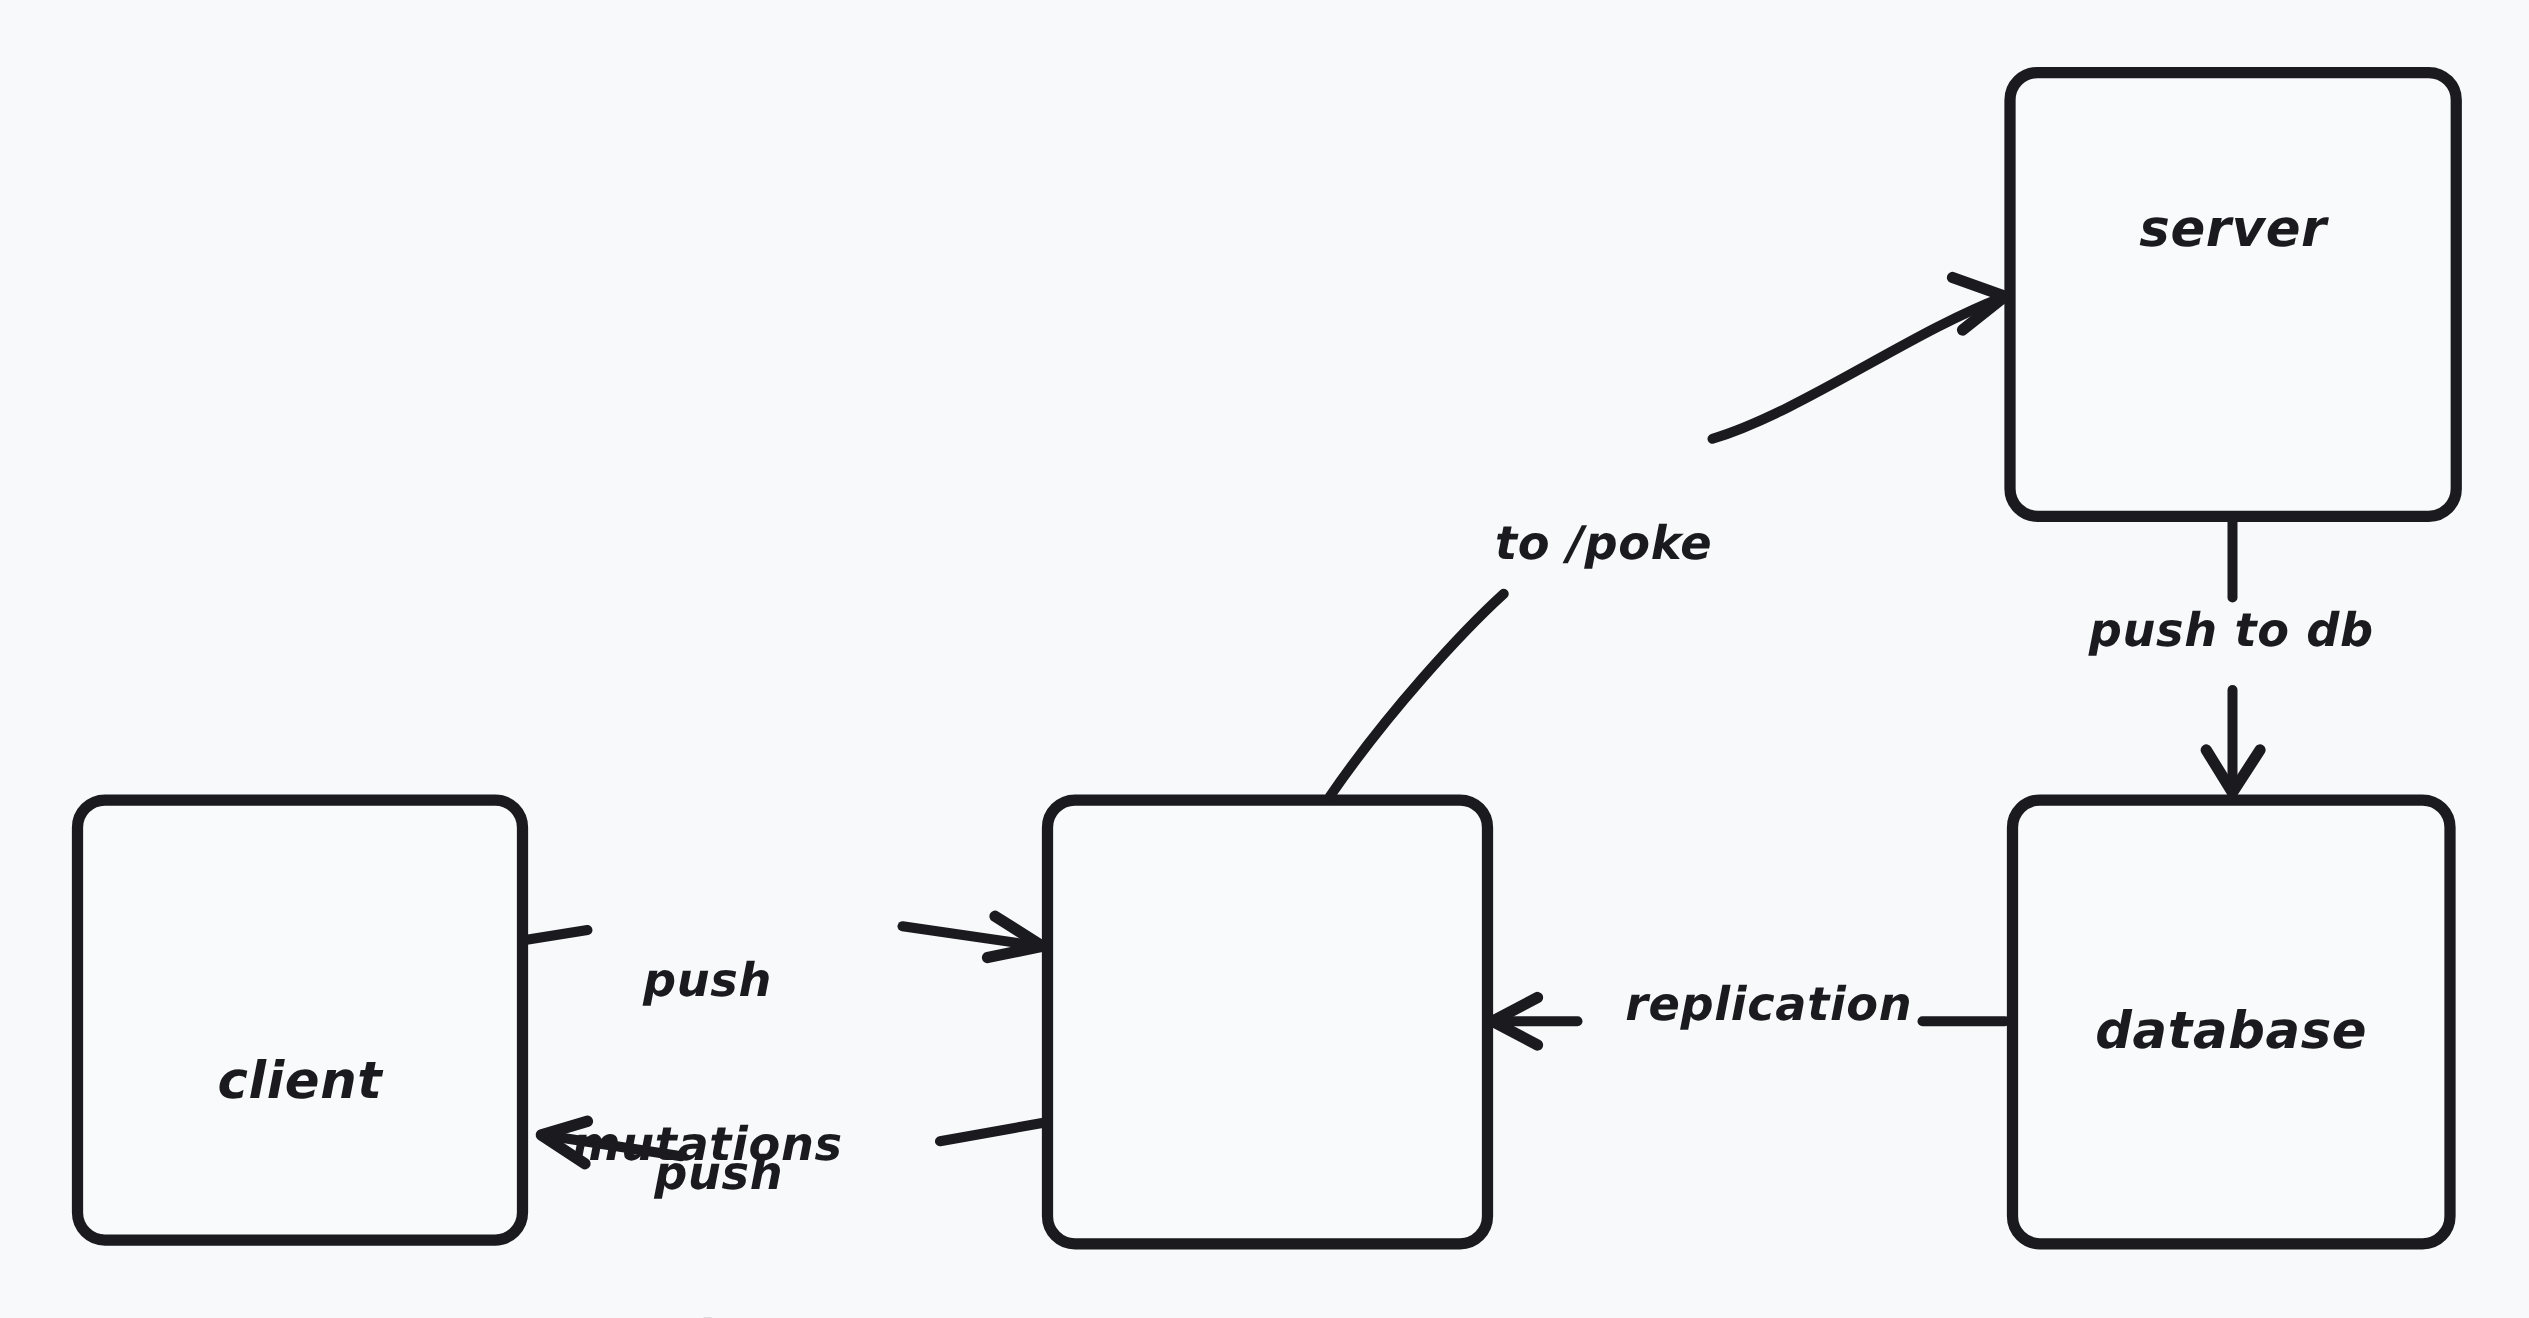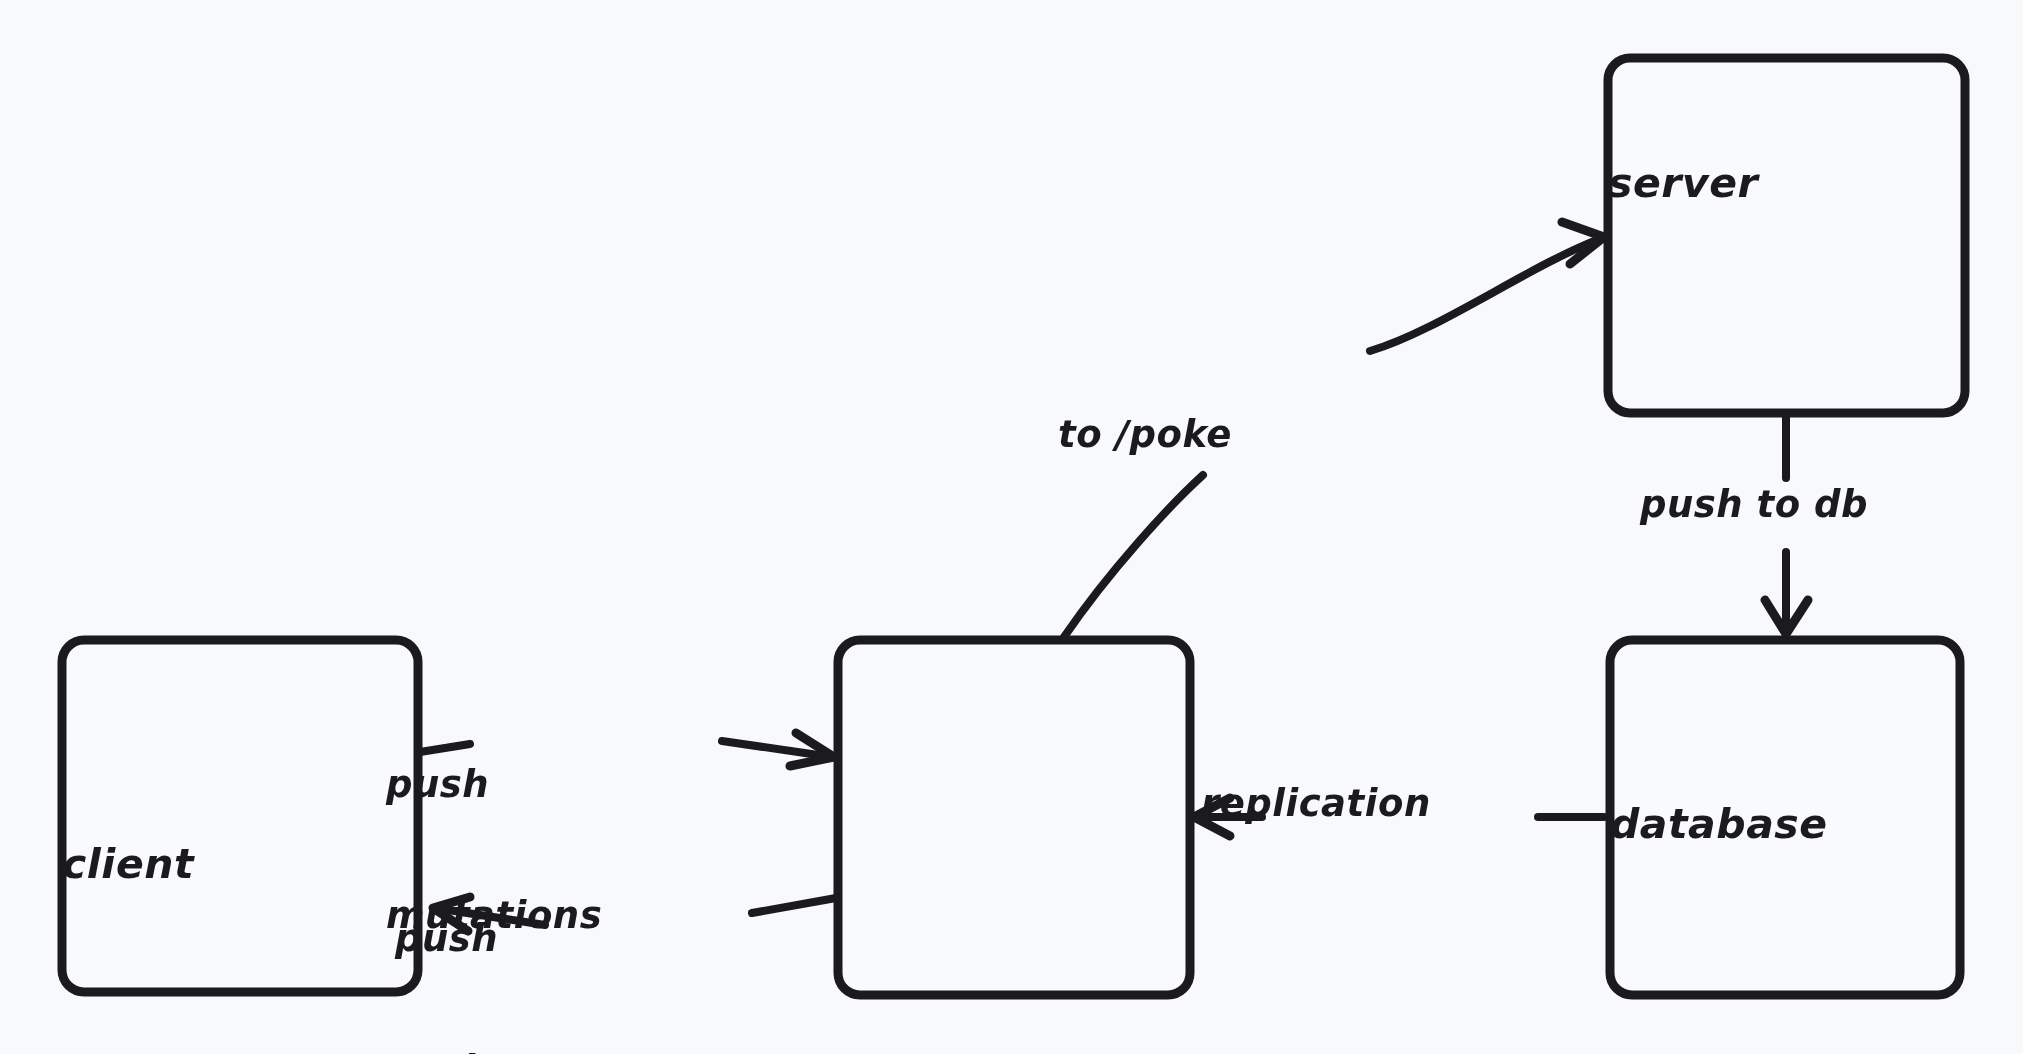--- a/index.html
+++ b/index.html
@@ -49,41 +49,41 @@
     stroke-linejoin: round;
   }
   
   .label {
     position: absolute;
     color: #1b1b1f;
     font-family: "DejaVu Sans", sans-serif;
     font-weight: 700;
     font-style: italic;
     letter-spacing: 0.5px;
-    text-align: left;
+    text-align: center;
     white-space: pre;
     line-height: 1.18;
     user-select: none;
   }
   .node-label {
     font-size: 41px;
   }
   .edge-label {
     font-size: 37px;
   }
   .lbl-client   { left: 62px;   top: 800px;  width: 356px; margin-top: 40px; }
   .lbl-zerocache{ left: 838px;  top: 800px;  width: 352px; }
   .lbl-server   { left: 1608px; top: 159px;  width: 357px; }
   .lbl-database { left: 1610px; top: 800px;  width: 350px; }
 
   .lbl-push     { left: 386px;  top: 676px;  width: 360px; }
   .lbl-poke     { left: 395px;  top: 830px;  width: 360px; }
   .lbl-post     { left: 1058px; top: 326px;  width: 450px; }
   .lbl-write    { left: 1640px; top: 483px;  width: 290px; }
-  .lbl-repl     { left: 1201px; top: 782px;  width: 290px; }
+  .lbl-repl     { left: 1270px; top: 782px;  width: 290px; }
 </style>
 </head>
 <body>
 
 <div id="diagram-root">
 
   <svg class="canvas" viewBox="0 0 2023 1054" xmlns="http://www.w3.org/2000/svg">
 
     <rect class="node-rect" x="62" y="640" width="356" height="352" rx="22" ry="22"></rect>
 

